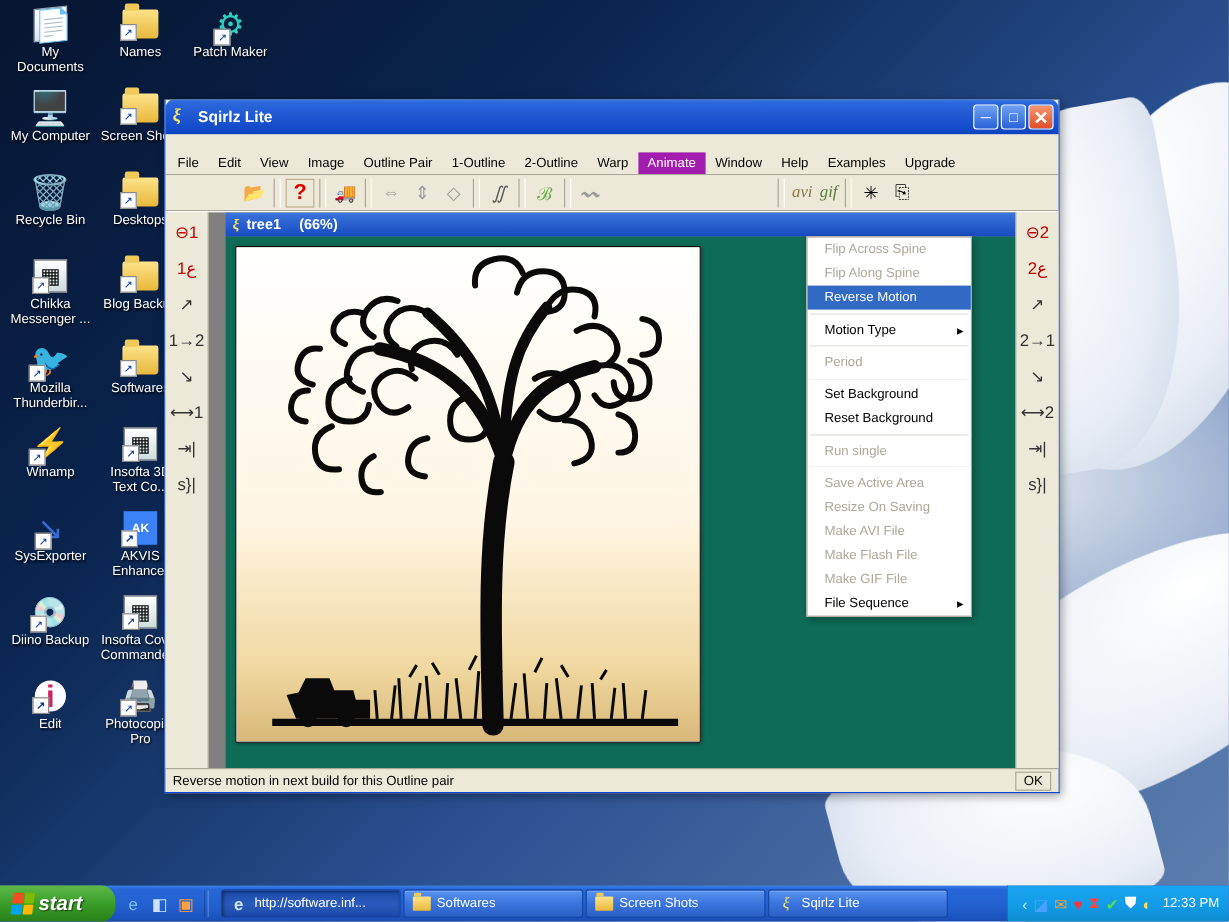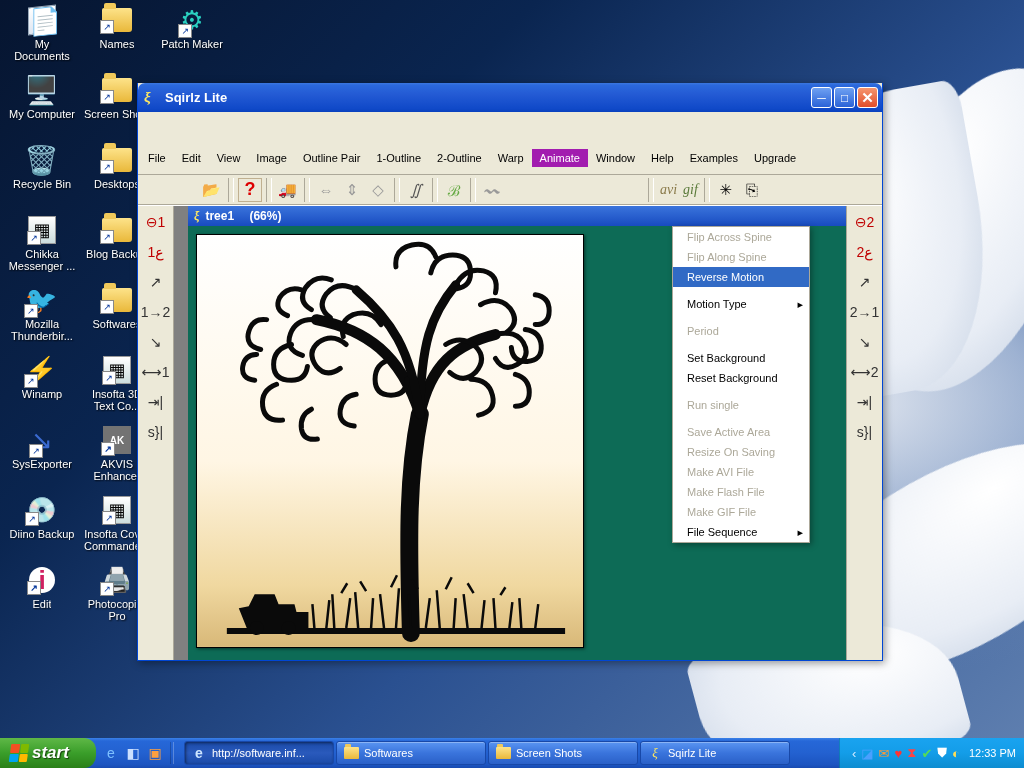--- a/index.html
+++ b/index.html
@@ -23,21 +23,21 @@
 .shortcut::after { content:"↗"; position:absolute; bottom:-2px; left:-2px; width:12px; height:12px; background:#fff; color:#003399; font-size:9px; text-align:center; line-height:12px; border:1px solid #888; }
 
 .app-window { position: absolute; left: 137px; top: 83px; width: 746px; height: 578px; background:#ece9d8; border:1px solid #0046d5; border-top:none; display:flex; flex-direction:column; box-shadow: 2px 2px 8px rgba(0,0,0,0.4); }
 .titlebar { height:29px; background: linear-gradient(#3b77e0 0%, #2b68dc 8%, #235ad4 40%, #1049c8 88%, #0941be 100%); display:flex; align-items:center; padding: 0 4px 0 6px; color:#fff; font-weight:bold; font-size:13px; border-radius: 7px 7px 0 0; }
 .titlebar .spacer{flex:1}
 .title-icon { width:16px; height:16px; margin-right:5px; color:#ffe862; font-family: "Times New Roman", serif; font-style: italic; font-size: 15px; line-height: 14px; }
 .tbtn { width:21px; height:21px; margin-left:2px; border:1px solid #fff; border-radius:3px; display:flex; align-items:center; justify-content:center; color:#fff; font-size:12px; font-weight:bold; cursor:pointer; }
 .tbtn.min,.tbtn.max{ background: linear-gradient(#6fa1f2,#2a62d7); }
 .tbtn.close{ background: linear-gradient(#f6956e,#e14d2a); border-color:#fff; font-size:15px;}
 
-.menubar { height:34px; background:#ece9d8; border-bottom:1px solid #aca899; display:flex; align-items:center; padding:0 2px;margin-top:29px; }
+.menubar { height:34px; background:#ece9d8; border-bottom:1px solid #aca899; display:flex; align-items:flex-end; padding:0 2px; }
 .menu-item { padding:3px 8px; cursor:pointer; }
 .menu-item.active { background:#a21caf; color:#fff; }
 
 .toolbar { height:30px; background:#ece9d8; border-bottom:1px solid #aca899; display:flex; align-items:center; padding:0 4px; gap:2px; }
 .t-sep { width:6px; height:24px; border-left:1px solid #aca899; border-right:1px solid #fff; margin:0 2px; }
 .t-btn { width:24px; height:24px; display:flex; align-items:center; justify-content:center; cursor:pointer; font-size:15px; border:1px solid transparent; }
 .t-txt { font-family: Georgia, serif; font-style: italic; font-size:14px; color:#8a7a4a; padding:0 2px; cursor:pointer;}
 
 .workspace { flex:1; display:flex; background:#ece9d8; border-top:1px solid #fff; min-height:0; }
 .side-toolbar { width:36px; background:#ece9d8; border-right:1px solid #aca899; display:flex; flex-direction:column; align-items:center; padding-top:4px; gap:6px; }
@@ -159,21 +159,21 @@
           <div class="folder-ico shortcut"></div>
         </div>
         <div class="di-label">Softwares</div>
       </div><div class="desk-icon">
         <div class="di-img">
           <div class="shortcut" style="width:28px;height:28px;background:linear-gradient(#fff,#cdd);border:1px solid #999;font-size:18px;display:flex;align-items:center;justify-content:center">▦</div>
         </div>
         <div class="di-label">Insofta 3D Text Co...</div>
       </div><div class="desk-icon">
         <div class="di-img">
-          <div class="shortcut" style="width:28px;height:28px;background:#737373;color:#fff;display:flex;align-items:center;justify-content:center;font-size:10px;font-weight:bold">AK</div>
+          <div class="shortcut" style="width:28px;height:28px;background:#3b82f6;color:#fff;display:flex;align-items:center;justify-content:center;font-size:10px;font-weight:bold">AK</div>
         </div>
         <div class="di-label">AKVIS Enhancer</div>
       </div><div class="desk-icon">
         <div class="di-img">
           <div class="shortcut" style="width:28px;height:28px;background:linear-gradient(#fff,#cdd);border:1px solid #999;font-size:18px;display:flex;align-items:center;justify-content:center">▦</div>
         </div>
         <div class="di-label">Insofta Cover Commande...</div>
       </div><div class="desk-icon">
         <div class="di-img">
           <div class="shortcut" style="font-size:24px">🖨️</div>
@@ -344,20 +344,25 @@
         <div class="side-btn red">ع2</div>
         <div class="side-btn">↗</div>
         <div class="side-btn">2→1</div>
         <div class="side-btn">↘</div>
         <div class="side-btn">⟷2</div>
         <div class="side-btn">⇥|</div>
         <div class="side-btn">s}|</div>
       </div>
   </div>
 
+  <div class="statusbar">
+    <span>Reverse motion in next build for this Outline pair</span>
+    <span class="sp"></span>
+    <span class="status-cell">OK</span>
+  </div>
 </div>
 
 <div class="taskbar">
   <div class="start-btn">
     <div class="start-logo">
       <span style="background:#f25022"></span>
         <span style="background:#7fba00"></span>
       <span style="background:#00a4ef"></span>
         <span style="background:#ffb900"></span>
     </div>

